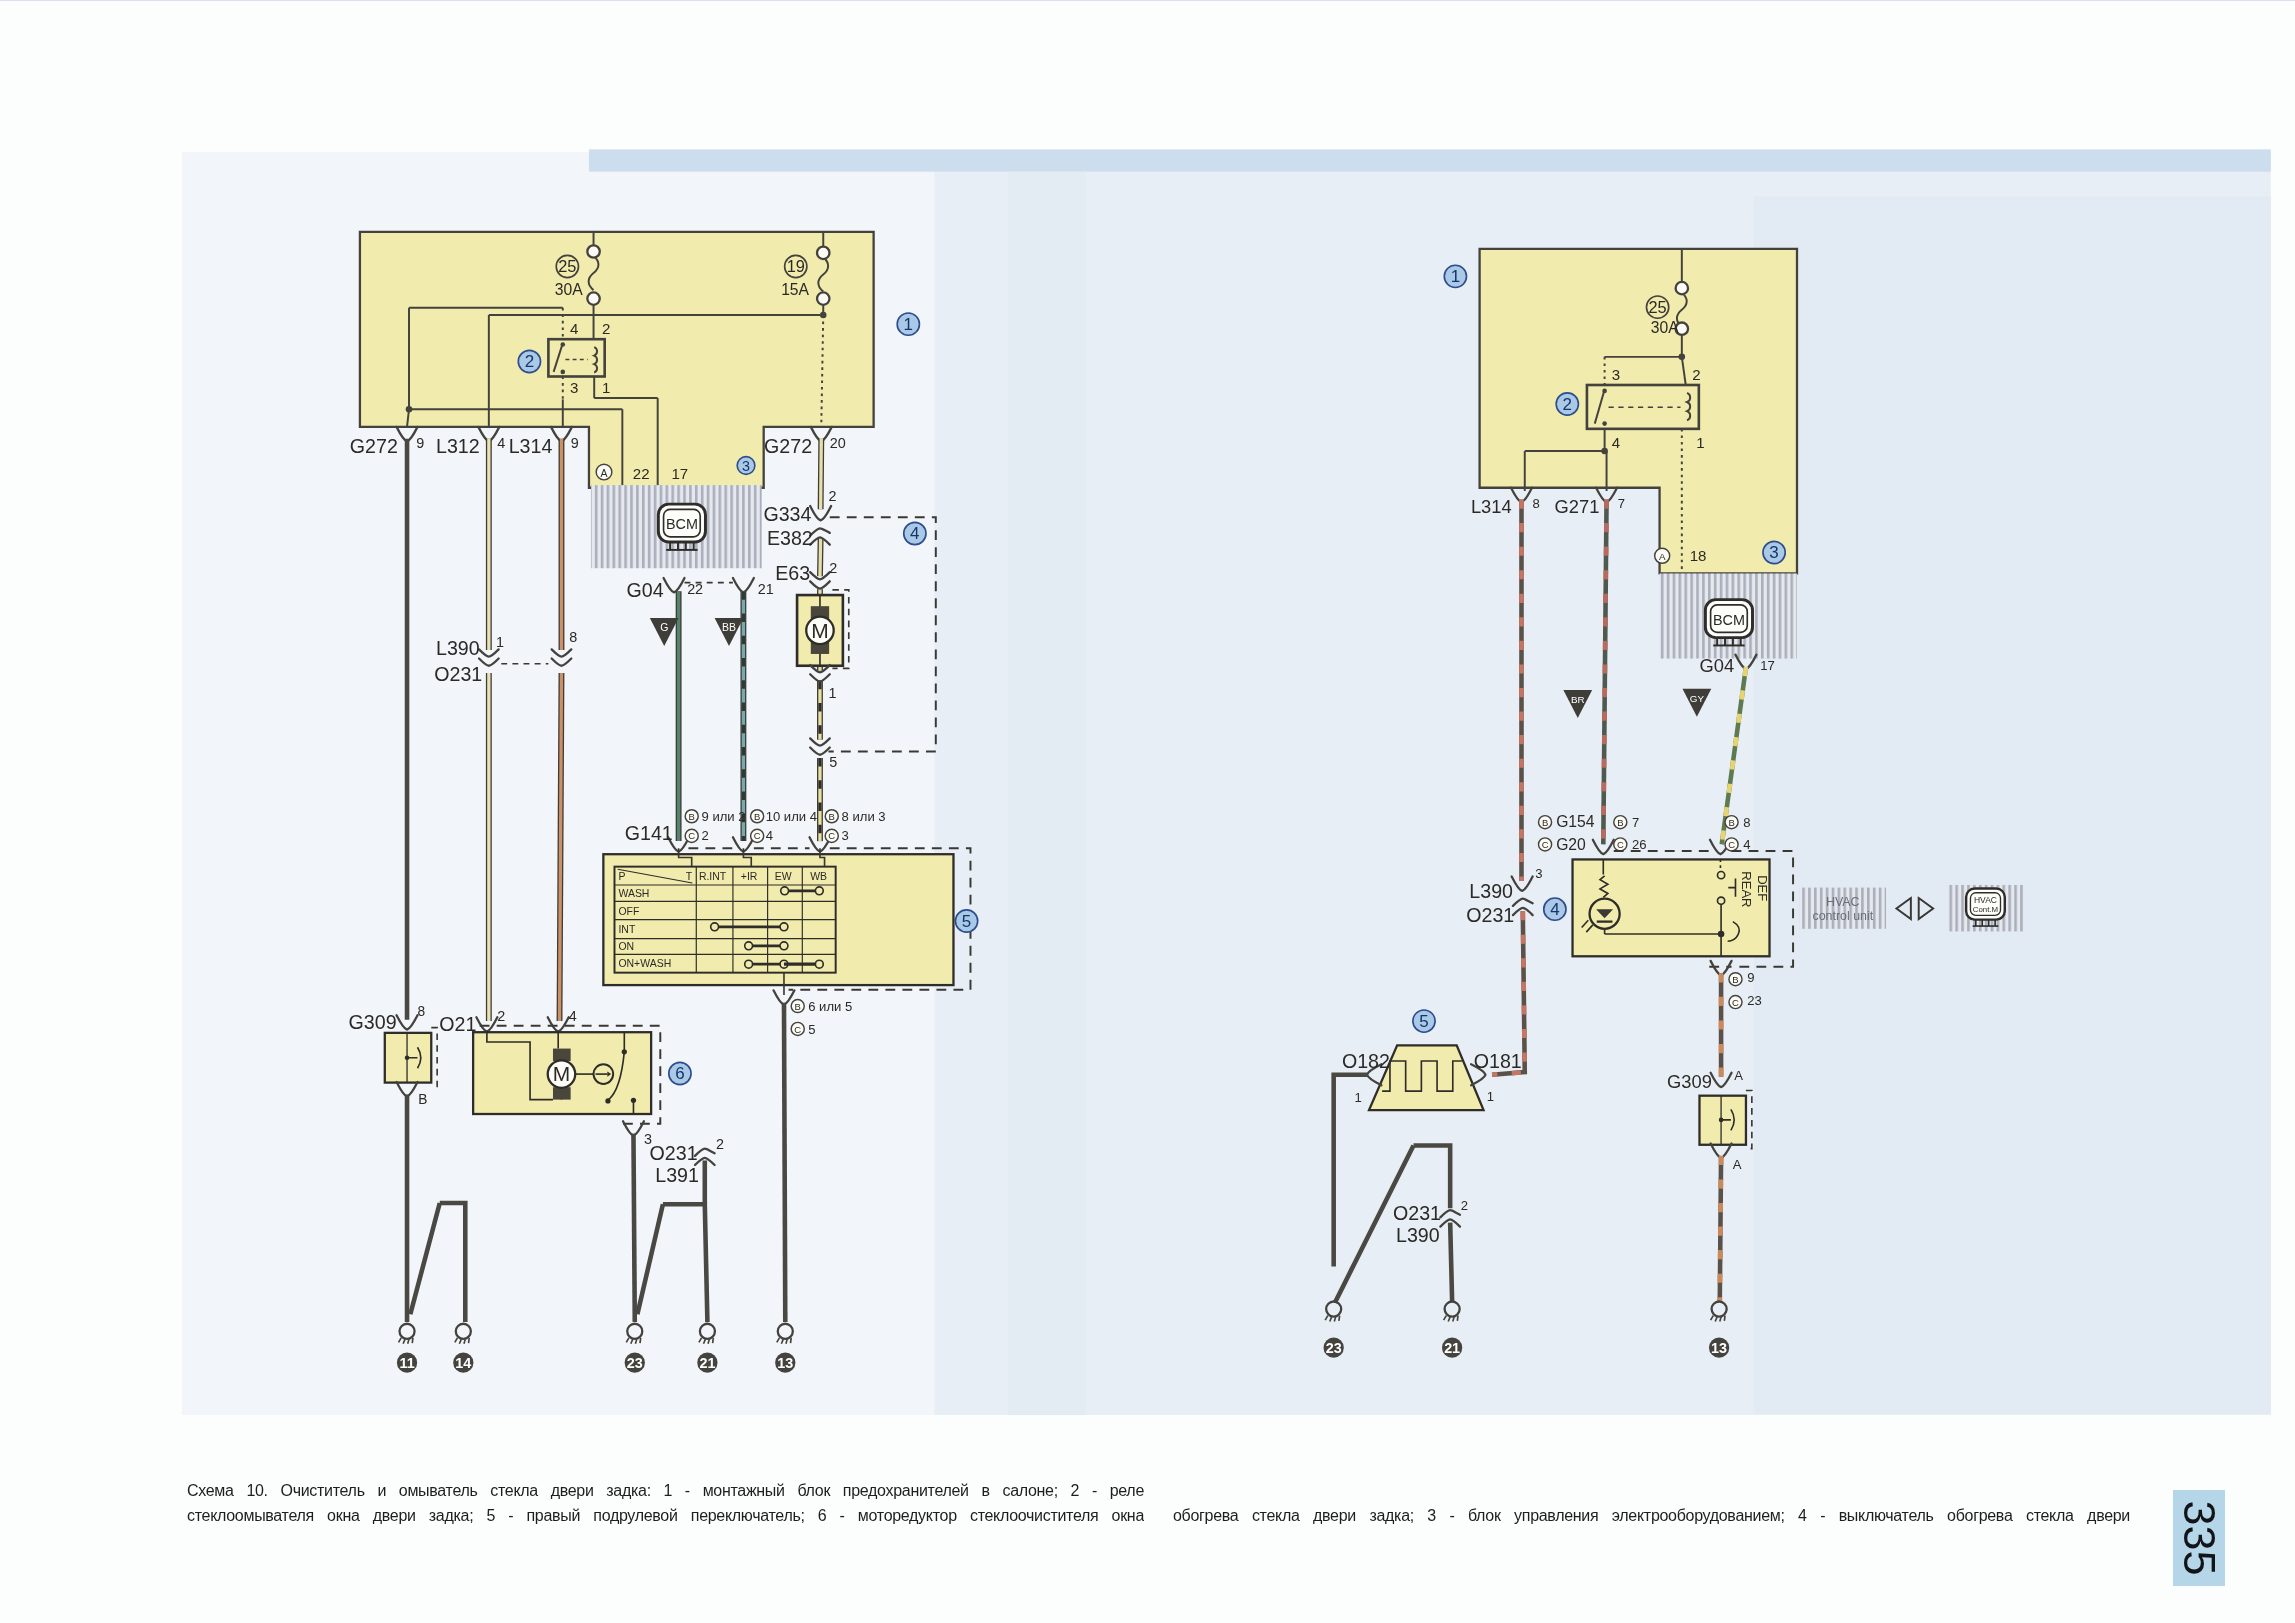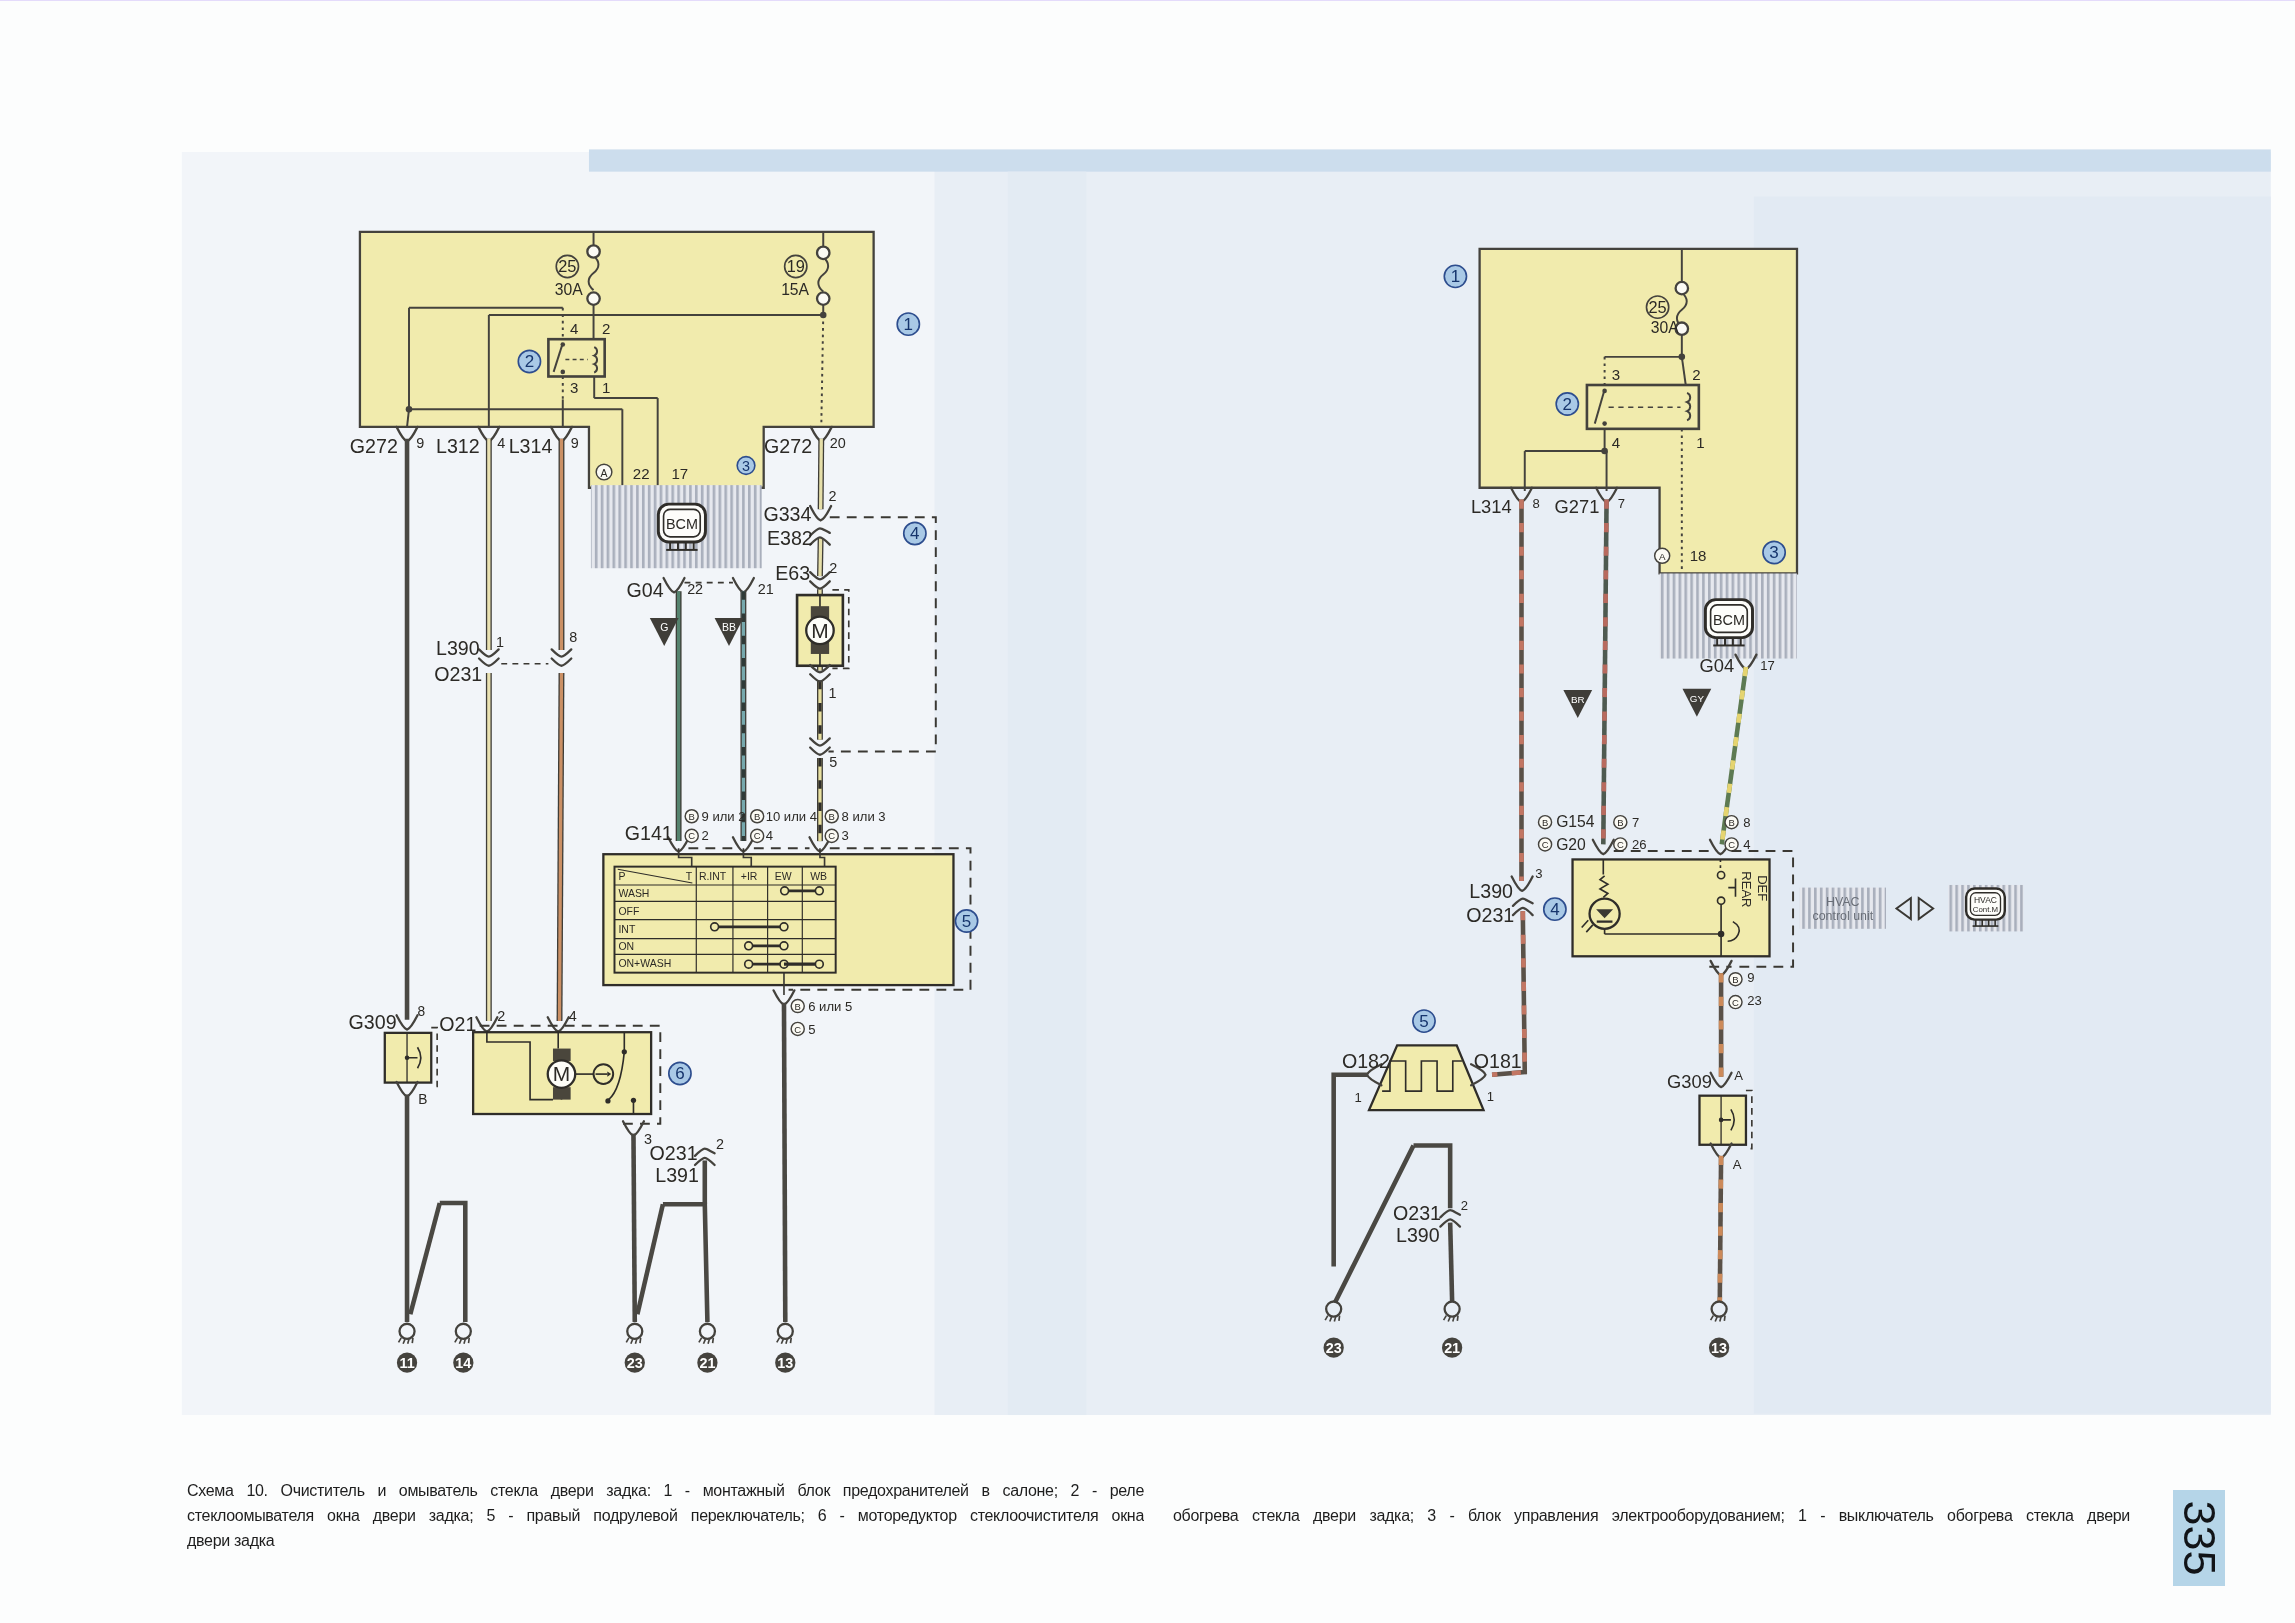--- a/index.html
+++ b/index.html
@@ -590,21 +590,20 @@
       <circle cx="2219" cy="2059" r="15.5" fill="#45433e"></circle>
       <text x="2219" y="2067" font-size="22" font-weight="bold" text-anchor="middle" fill="#ffffff">21</text>
 <use href="#gnd" x="2627" y="2000"></use>
       <circle cx="2627" cy="2059" r="15.5" fill="#45433e"></circle>
       <text x="2627" y="2067" font-size="22" font-weight="bold" text-anchor="middle" fill="#ffffff">13</text>
 </svg>
 
 <div class="cap" style="left:187px;top:1478px;width:957px;">
 <div class="jl">Схема 10. Очиститель и омыватель стекла двери задка: 1 - монтажный блок предохранителей в салоне; 2 - реле</div>
 <div class="jl">стеклоомывателя окна двери задка; 5 - правый подрулевой переключатель; 6 - моторедуктор стеклоочистителя окна</div>
-<div>двери задка</div>
 </div>
 <div class="cap" style="left:1173px;top:1503px;width:957px;">
-<div class="jl">обогрева стекла двери задка; 3 - блок управления электрооборудованием; 1 - выключатель обогрева стекла двери</div>
+<div class="jl">обогрева стекла двери задка; 3 - блок управления электрооборудованием; 4 - выключатель обогрева стекла двери</div>
 </div>
 
 <div style="position:absolute;left:2173px;top:1490px;width:52px;height:96px;background:#b5d5e8;"></div>
 <div style="position:absolute;left:2129px;top:1513px;width:141px;height:50px;transform:rotate(90deg);font-family:'Liberation Sans',sans-serif;font-size:45px;color:#111418;text-align:center;">335</div>
 </div>
 
 </body></html>

